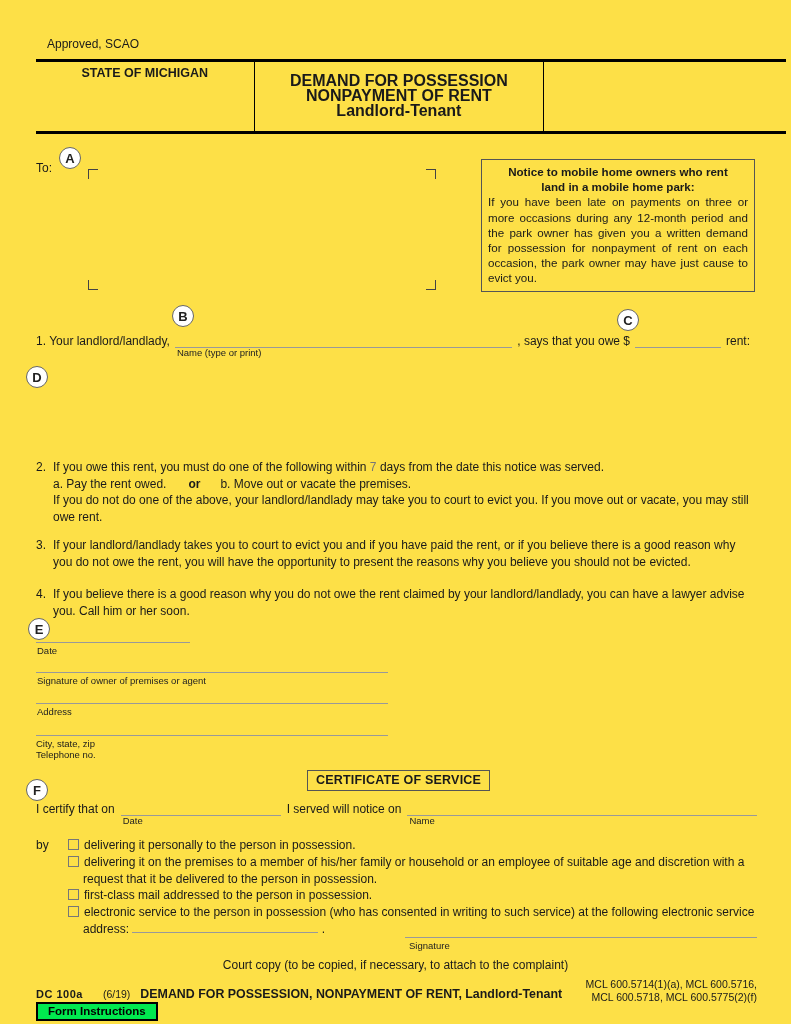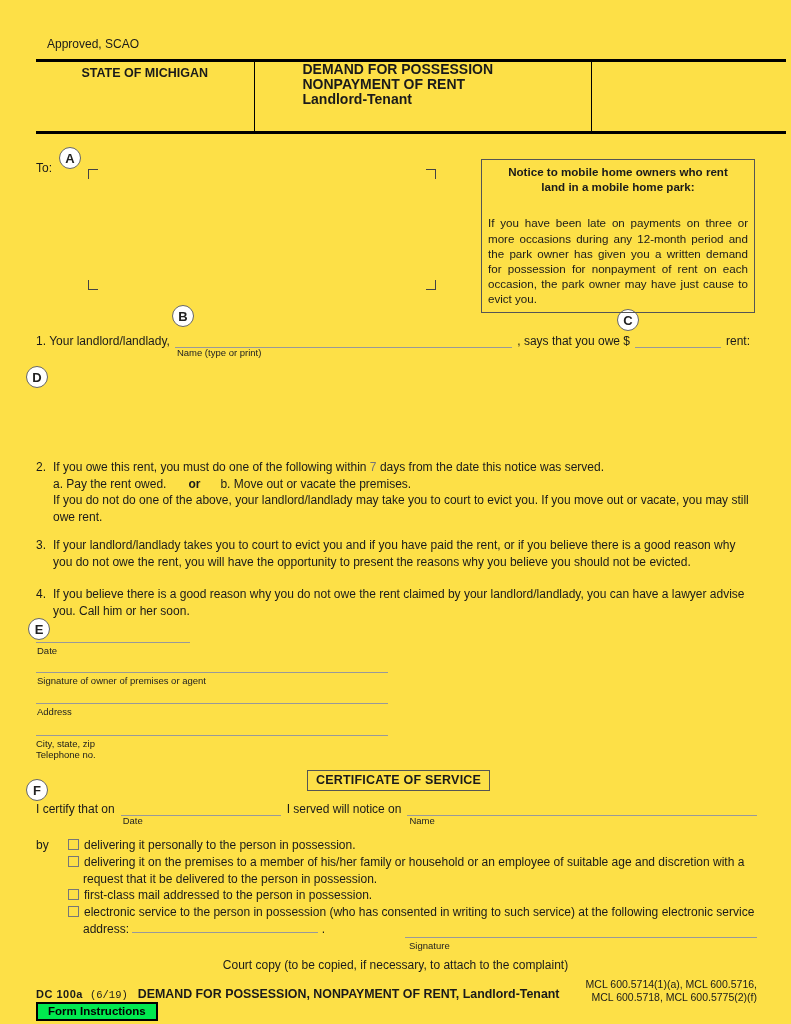--- a/index.html
+++ b/index.html
@@ -4,44 +4,44 @@
 <style>
   html,body{margin:0;padding:0;background:#fff;}
   .page{position:relative;width:791px;height:1024px;background:#fde047;overflow:hidden;
         font-family:"Liberation Sans",sans-serif;color:#1a1a1a;font-size:12px;}
   .abs{position:absolute;}
   .b{font-weight:bold;}
 
   
   .approved{left:47px;top:37px;font-size:12px;}
   .hdr-table{left:36px;top:59px;width:750px;height:69px;border-top:3px solid #000;
-             border-bottom:3px solid #000;display:flex;gap:48px;}
+             border-bottom:3px solid #000;display:flex;}
   .hdr-cell1{width:29%;border-right:1.5px solid #000;text-align:center;padding-top:4px;
              font-weight:bold;font-size:12.5px;}
-  .hdr-cell2{width:38.5%;border-right:1.5px solid #000;text-align:left;padding-top:0;
-             font-weight:bold;font-size:14px;line-height:15px;}
+  .hdr-cell2{width:38.5%;border-right:1.5px solid #000;text-align:center;padding-top:11px;
+             font-weight:bold;font-size:16px;line-height:15px;}
   .hdr-cell3{flex:1;}
 
   
   .circle{position:absolute;width:20px;height:20px;border:1.2px solid #666;border-radius:50%;
           display:flex;align-items:center;justify-content:center;font-weight:bold;
           font-size:13px;color:#222;background:#fff;}
 
   
   .addr-window{left:88px;top:169px;width:348px;height:121px;}
   .corner{position:absolute;width:9px;height:9px;}
   .c-tl{left:0;top:0;border-left:1.5px solid #444;border-top:1.5px solid #444;}
   .c-tr{right:0;top:0;border-right:1.5px solid #444;border-top:1.5px solid #444;}
   .c-bl{left:0;bottom:0;border-left:1.5px solid #444;border-bottom:1.5px solid #444;}
   .c-br{right:0;bottom:0;border-right:1.5px solid #444;border-bottom:1.5px solid #444;}
 
   
   .notice-box{left:481px;top:159px;width:274px;border:1.3px solid #555;padding:4px 6px 5px 6px;
               box-sizing:border-box;font-size:11.6px;line-height:15.2px;}
-  .notice-title{font-weight:bold;text-align:center;margin-bottom:21px;}
+  .notice-title{font-weight:bold;text-align:center;margin-bottom:0;}
   .notice-body{text-align:justify;}
 
   
   .fillrow{display:flex;align-items:flex-end;}
   .fillrow .t{white-space:nowrap;}
   .blank{border-bottom:1.2px solid #999;height:14px;position:relative;}
   .hint{position:absolute;left:2px;top:14px;font-size:9.5px;color:#222;white-space:nowrap;}
 
   
   .dbox{left:57px;top:368px;width:699px;height:79px;border:1.5px solid #555;
@@ -72,21 +72,21 @@
   .option{padding-left:15px;text-indent:-15px;line-height:16.8px;}
   .checkbox{display:inline-block;width:9px;height:9px;border:1.1px solid #777;
             margin-right:5px;vertical-align:-1px;text-indent:0;}
   .inline-blank{display:inline-block;width:186px;border-bottom:1.2px solid #999;
                 height:11px;text-indent:0;}
 
   
   .court-copy{left:0;right:0;top:958px;text-align:center;font-size:12px;}
   .footer-left{left:36px;top:987px;display:flex;align-items:baseline;white-space:nowrap;}
   .form-no{font-weight:bold;font-size:11px;letter-spacing:0.5px;}
-  .rev{font-size:10.5px;margin-left:7px;font-family:Liberation Mono, monospace;}
+  .rev{font-size:10.5px;margin-left:20px;}
   .footer-title{font-weight:bold;font-size:12.4px;margin-left:10px;}
   .mcl{right:34px;top:978px;text-align:right;font-size:10.5px;line-height:12.5px;}
   .instr-btn{left:36px;top:1002px;background:#00E94F;border:2px solid #000;
              padding:0 10px 1px 10px;font-weight:bold;font-size:11.5px;cursor:pointer;
              font-family:"Liberation Sans",sans-serif;line-height:14px;}
   .days{color:#777;}
 </style>
 </head>
 <body>
 

